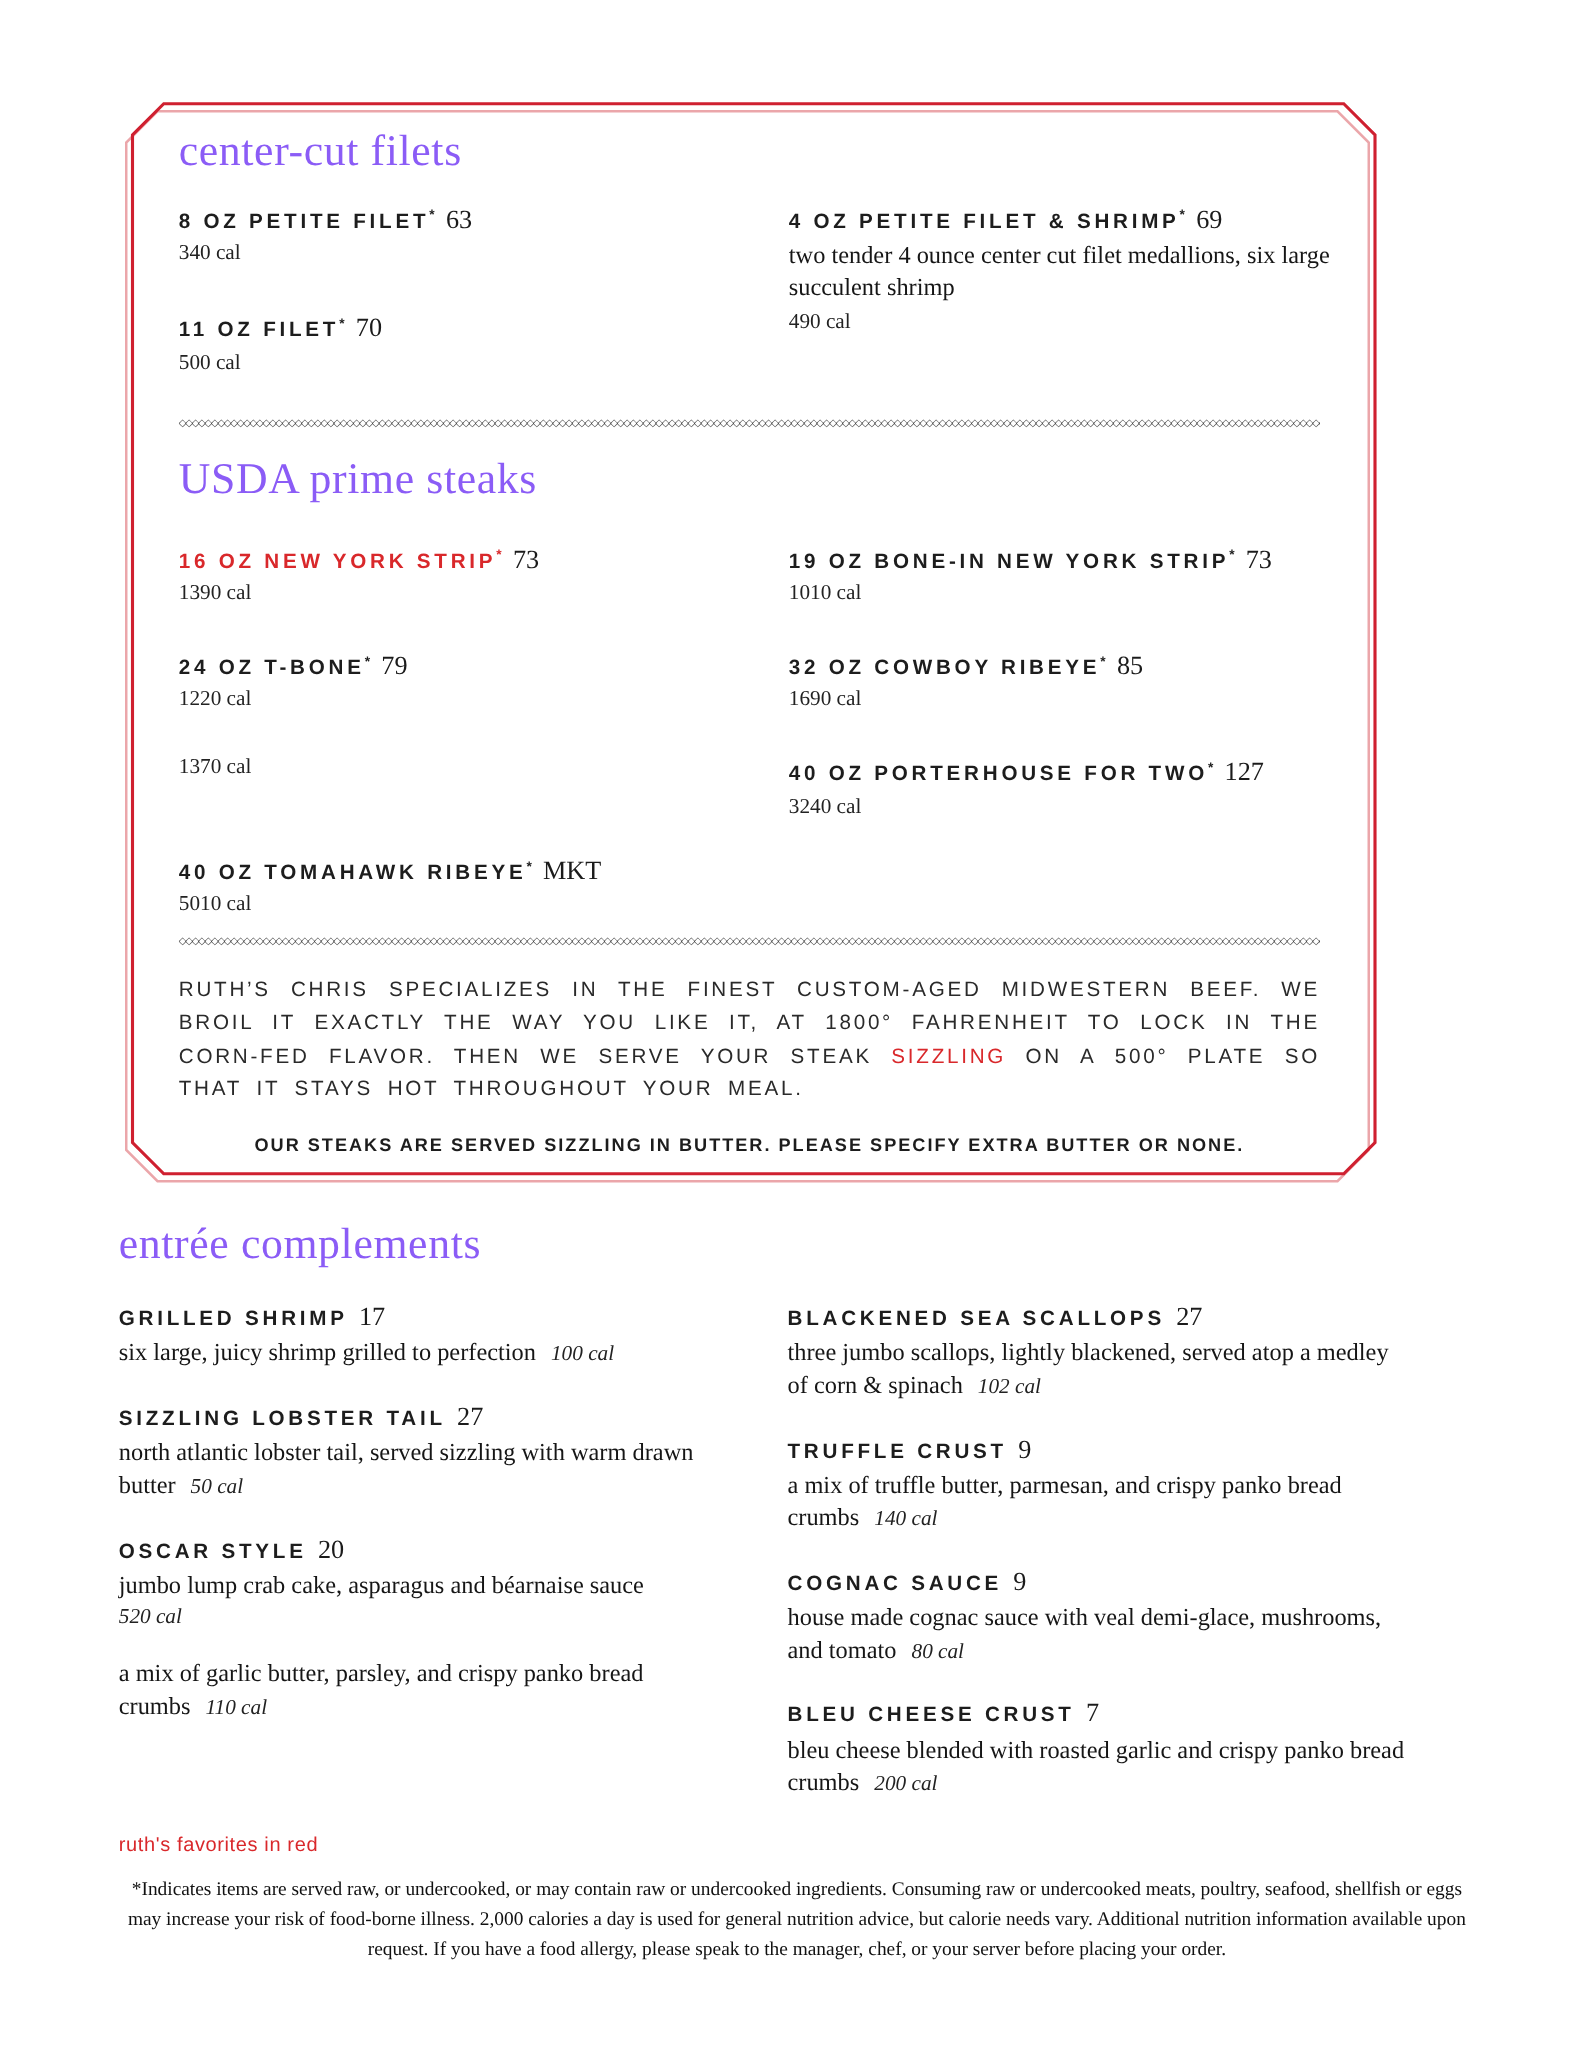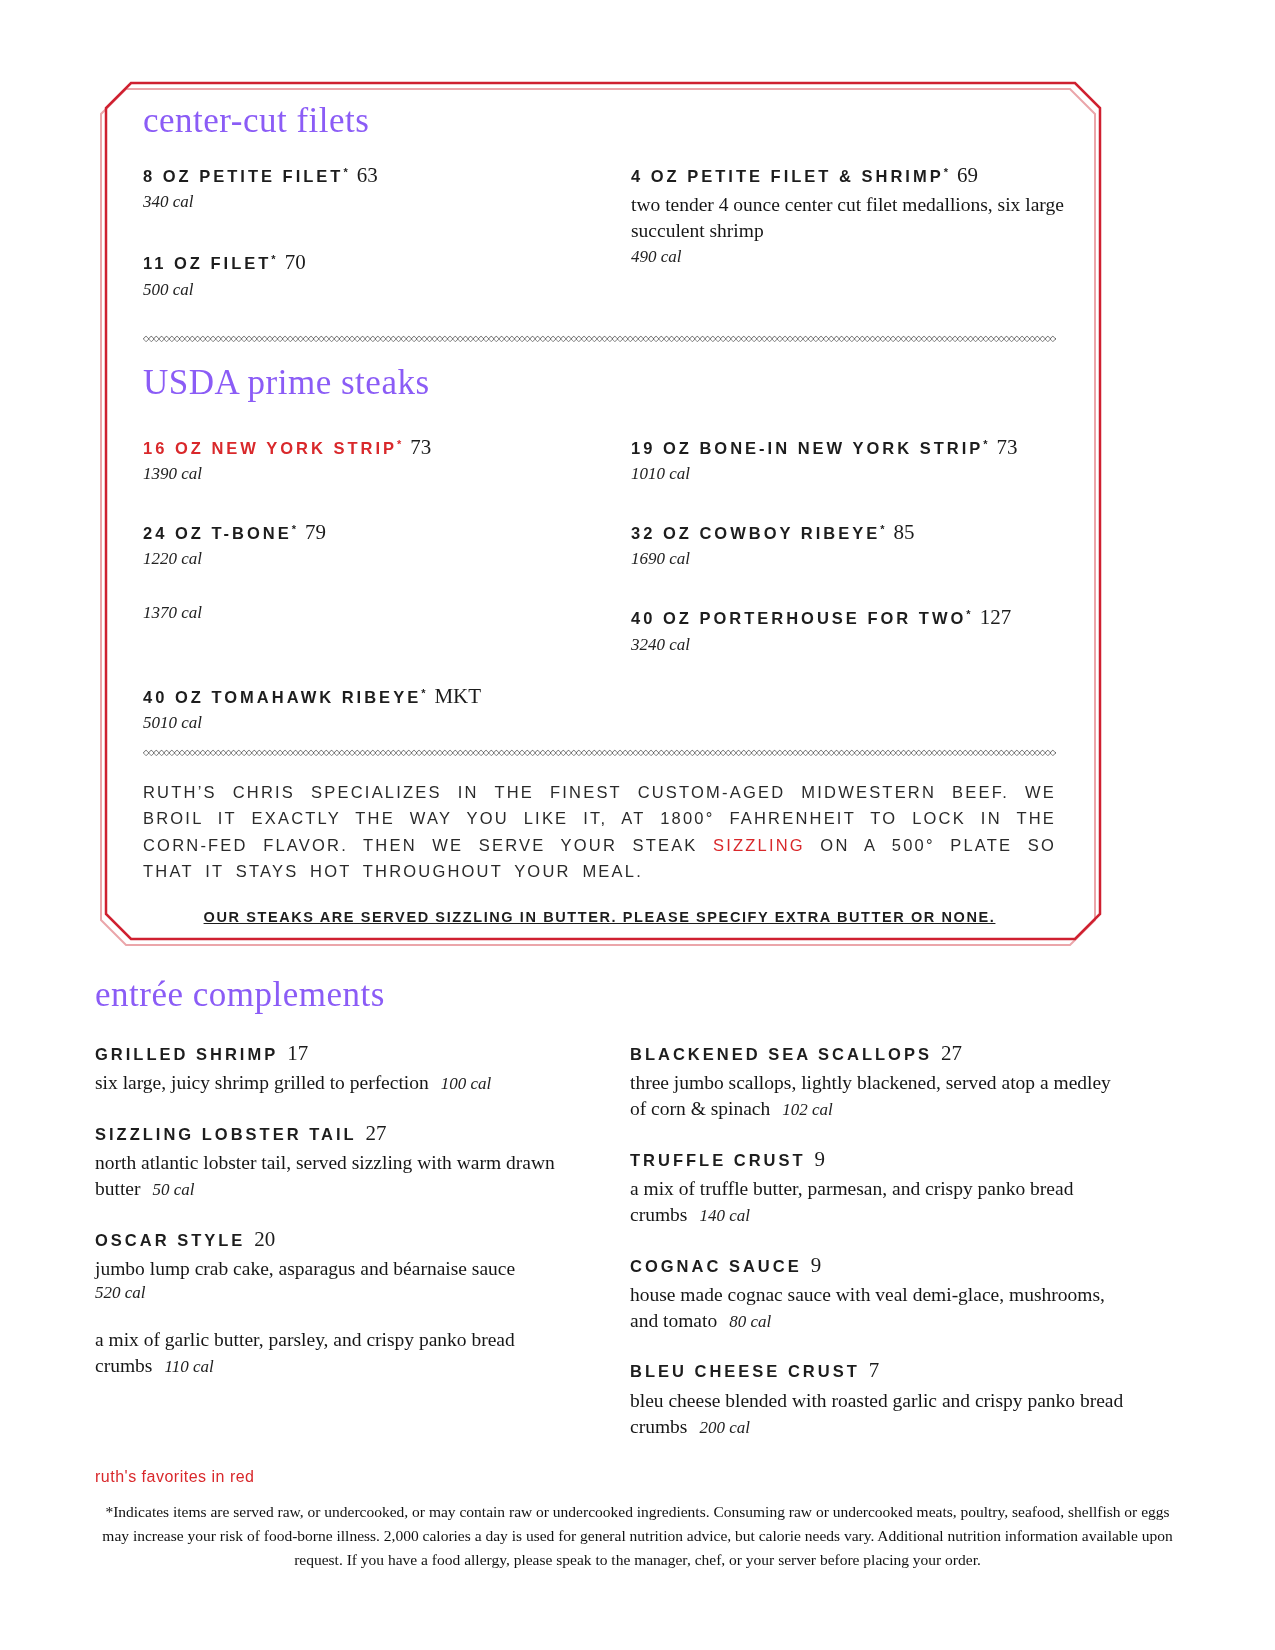--- a/index.html
+++ b/index.html
@@ -35,39 +35,39 @@
   .item-name sup{font-size:11px;letter-spacing:0;}
   .item-name.favorite{color:#d9282b;}
   .item-price{
     font-family:"Liberation Serif", serif;font-weight:normal;
     font-size:21px;letter-spacing:0;margin-left:9px;color:#1b1b1b;
   }
   .item-desc{
     font-size:19.5px;line-height:1.32;color:#161616;margin-top:3px;
   }
   .item-cal{
-    font-style:italic;font-size:17px;color:#222;margin-top:3px;
+    font-size:17px;color:#222;margin-top:3px;
   }
   .cal-inline{font-style:italic;font-size:17px;color:#222;margin-left:12px;white-space:nowrap;}
   .divider{
     font-size:8px;letter-spacing:-1px;color:#3a3a3a;line-height:8px;
     white-space:nowrap;overflow:hidden;margin:10px 0 20px 0;user-select:none;
   }
   .divider.second{margin:16px 0 22px 0;}
   .center-item{margin:2px 0 14px 0;}
   .broil-par{
     font-family:"Liberation Sans", sans-serif;font-size:16.5px;
     letter-spacing:2.2px;word-spacing:5px;line-height:1.6;
     text-align:justify;color:#2a2a2a;margin:0;
   }
   .broil-par .hl{color:#d9282b;}
   .butter-note{
     font-family:"Liberation Sans", sans-serif;font-weight:bold;
     font-size:14.5px;letter-spacing:1.6px;text-align:center;
-    color:#1d1d1d;margin:24px 0 0 0;text-decoration:underline;
+    color:#1d1d1d;margin:24px 0 0 0;
   }
   .complements{margin:28px 0 0 95px;width:1085px;}
   .complements .section-heading{margin-bottom:24px;}
   .comp-grid{display:flex;gap:55px;}
   .comp-left{width:480px;flex:0 0 480px;}
   .comp-right{width:500px;flex:0 0 500px;}
   .comp-item{margin-bottom:23px;}
   .favorites-note{
     font-family:"Liberation Sans", sans-serif;font-size:16px;
     color:#d9282b;letter-spacing:.5px;margin-top:6px;

